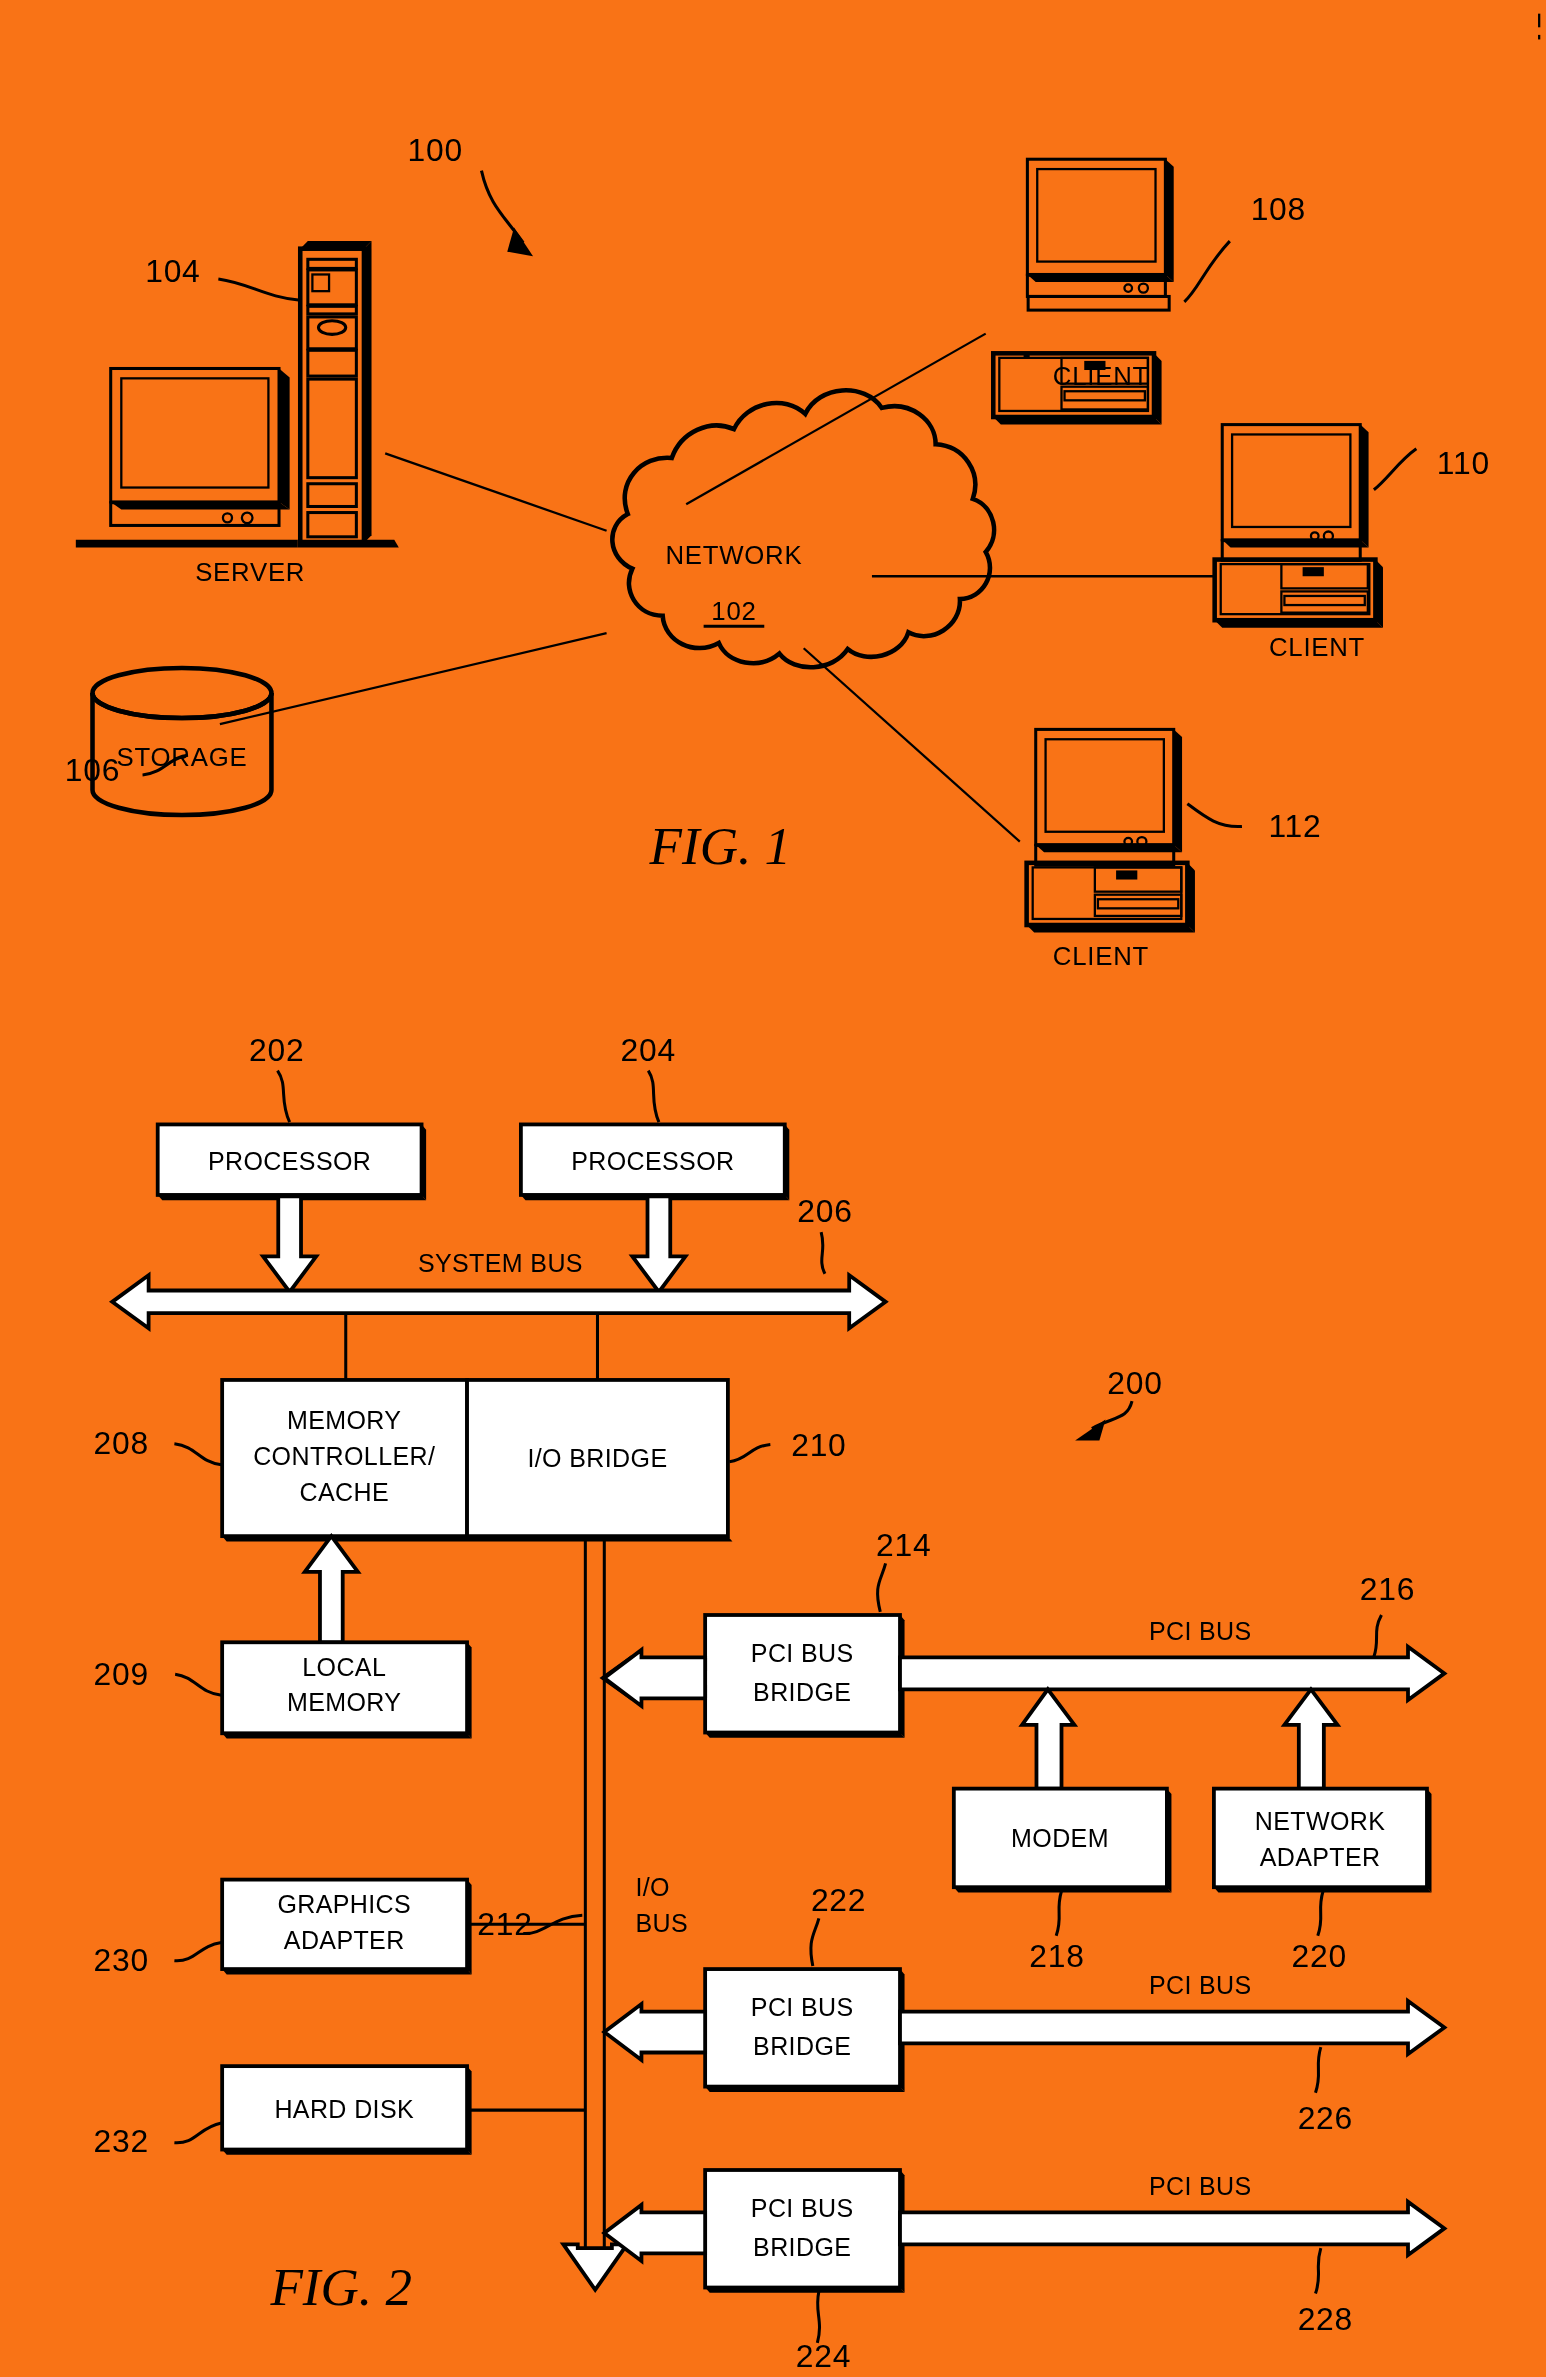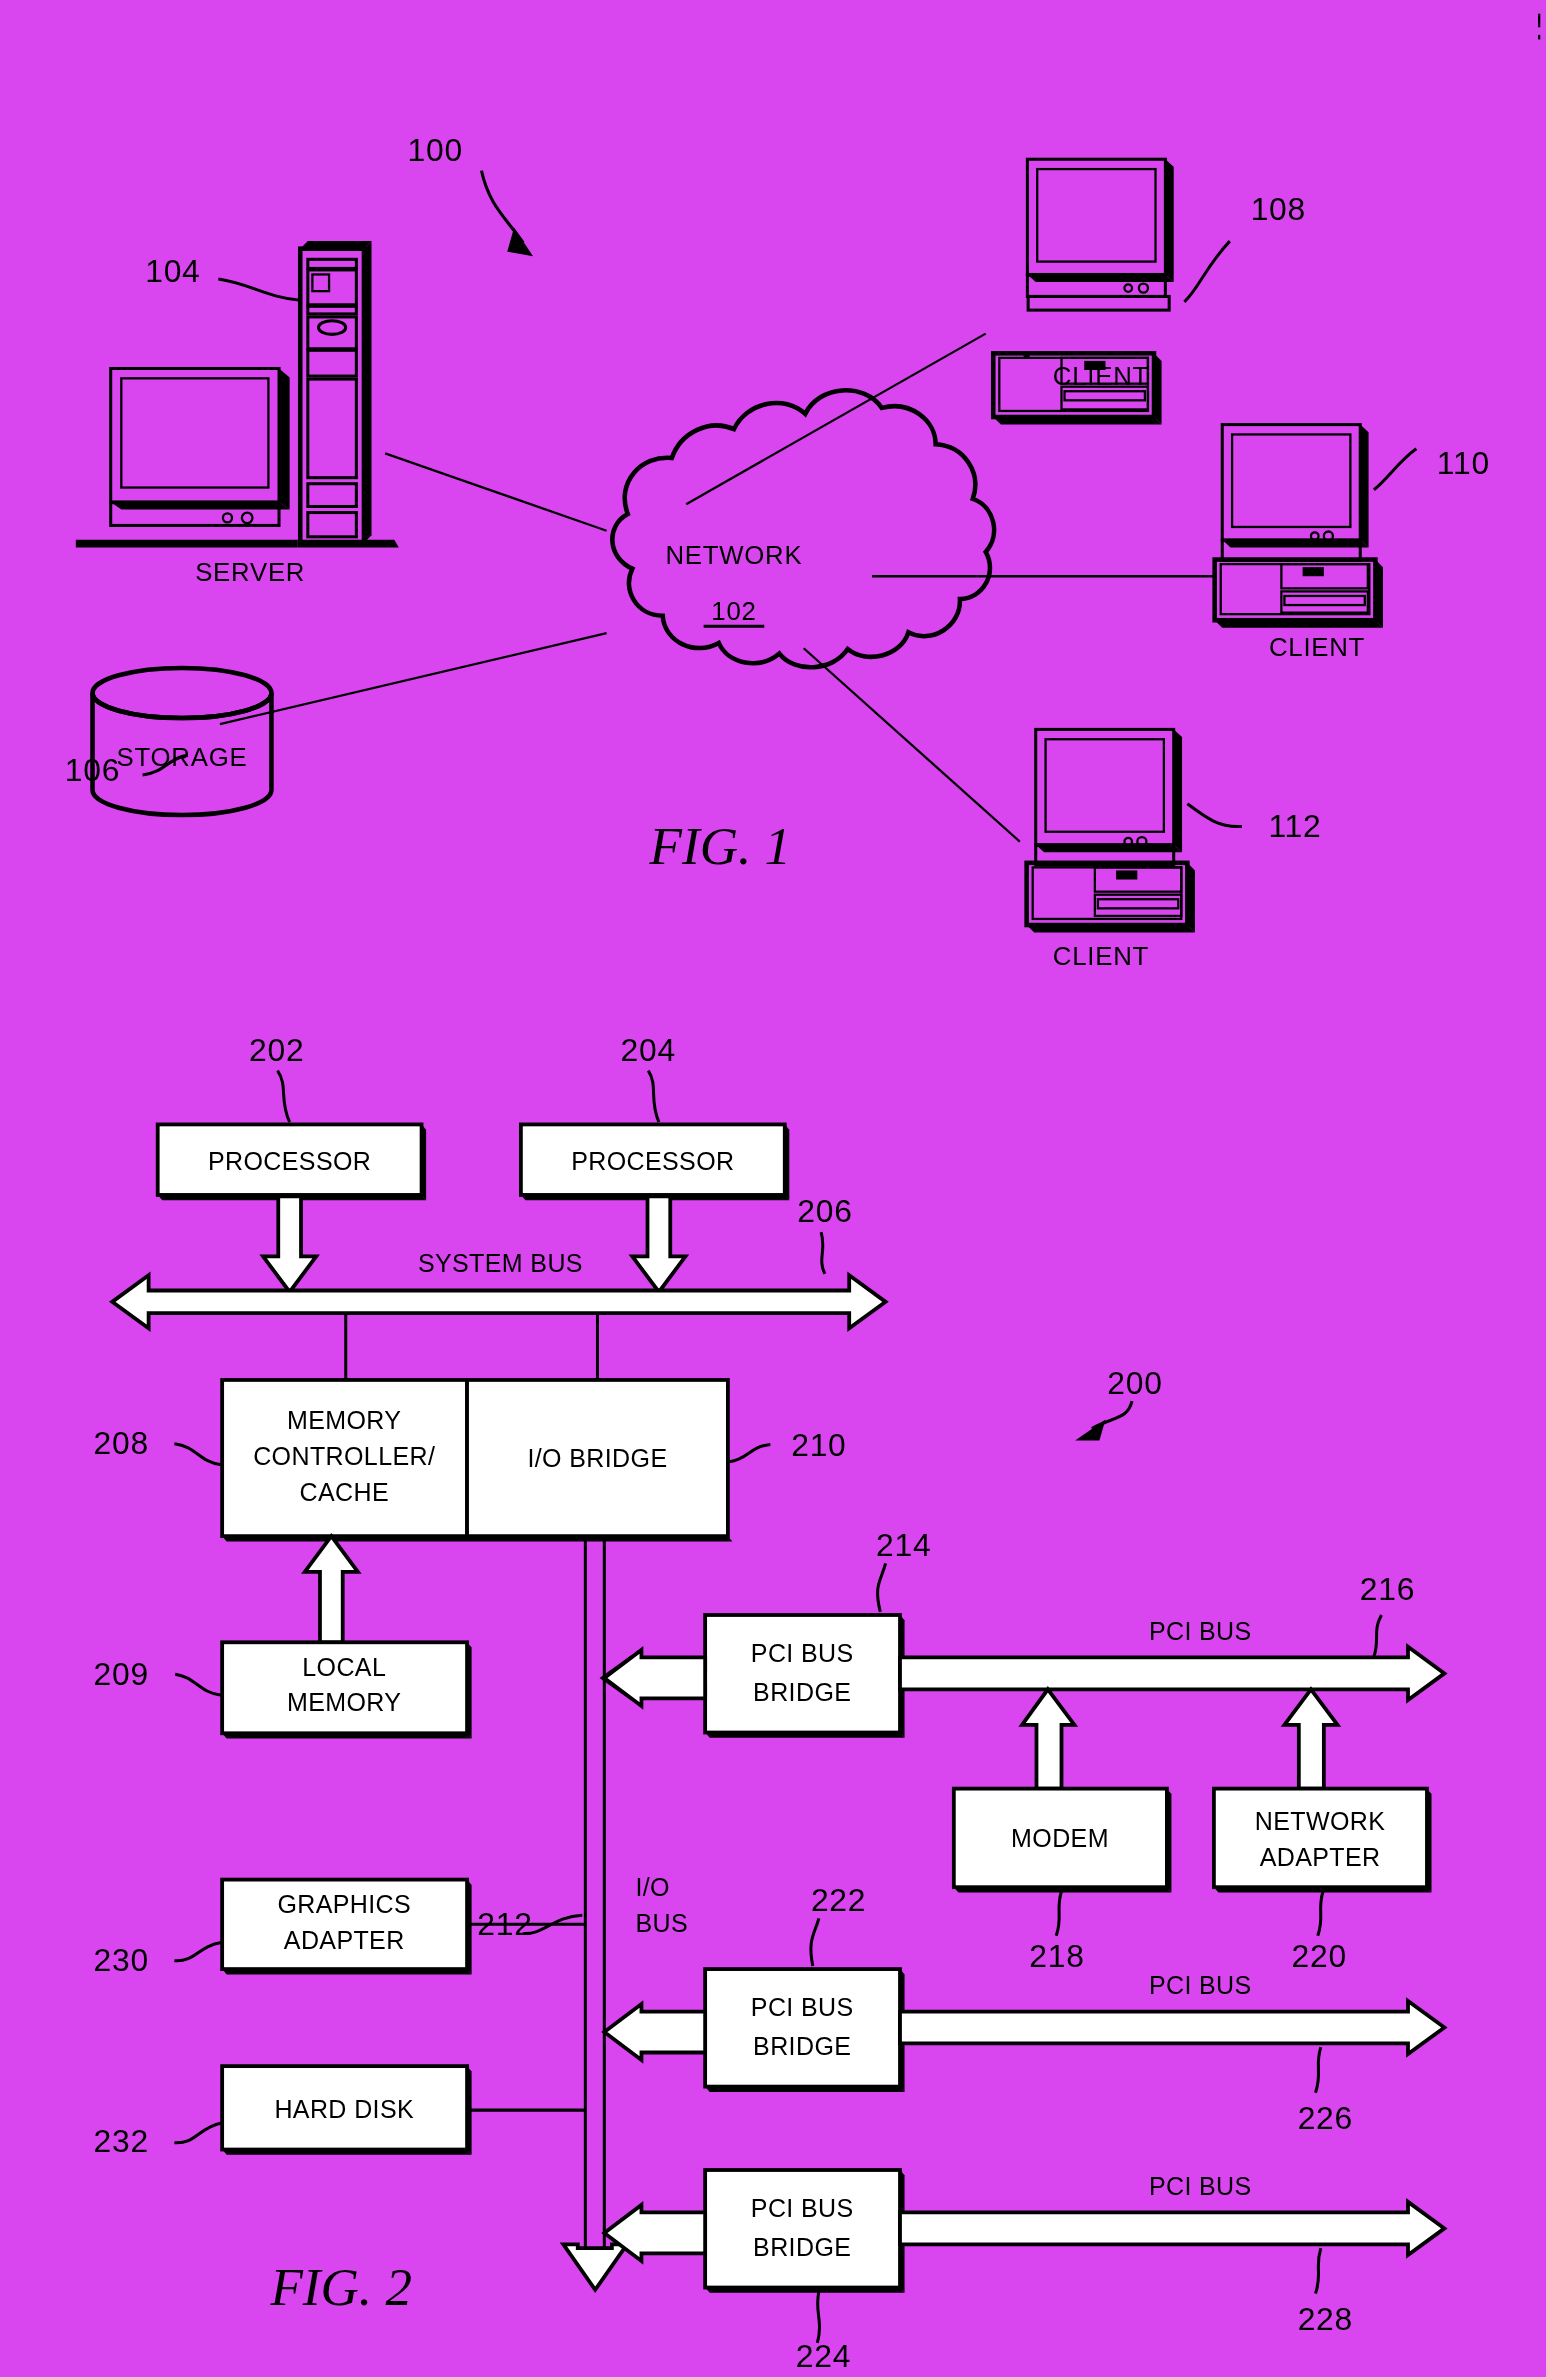--- a/index.html
+++ b/index.html
@@ -4,21 +4,21 @@
 <style>
   html, body {
     margin: 0;
     padding: 0;
     background: #ffffff;
   }
   #page {
     position: relative;
     width: 1546px;
     height: 2377px;
-    background: #d946ef;
+    background: #f97316;
     font-family: "Liberation Sans", sans-serif;
     overflow: hidden;
   }
   svg.layer {
     position: absolute;
     left: 0; top: 0;
     width: 1546px;
     height: 2377px;
   }
   text {

